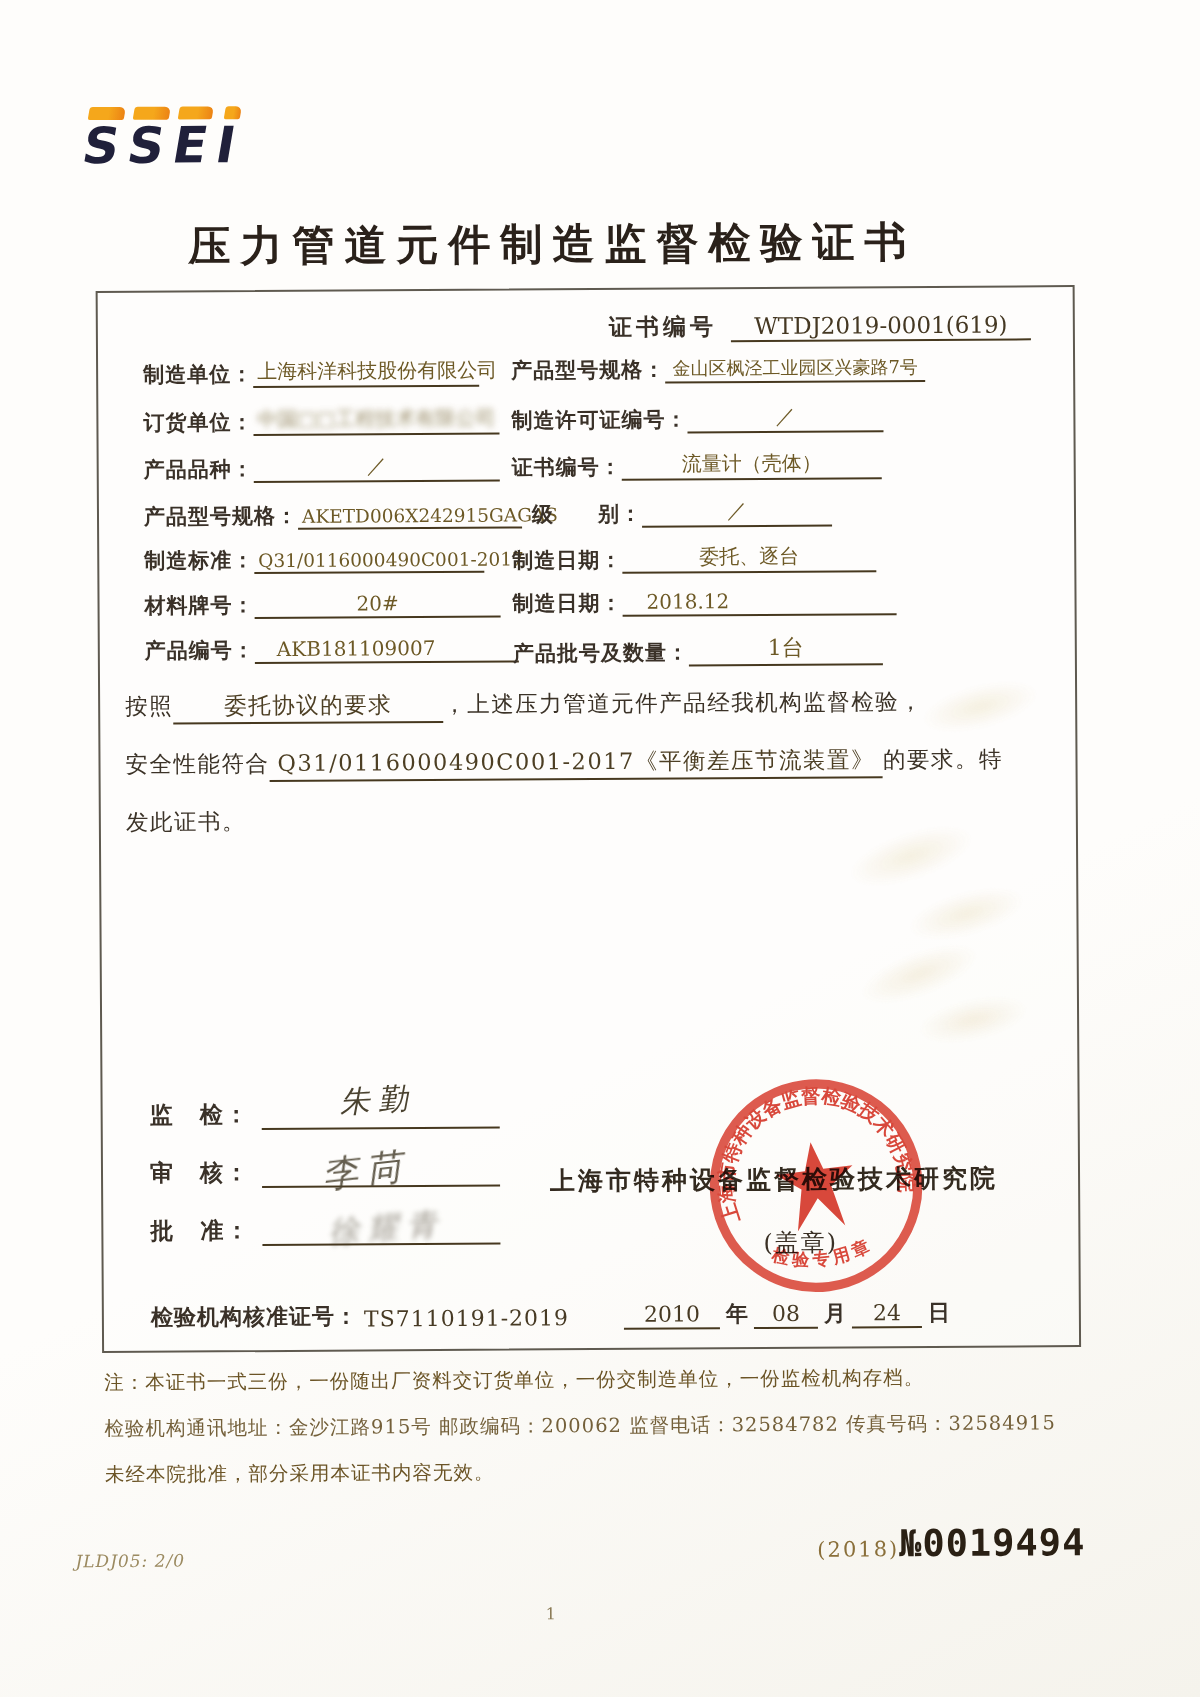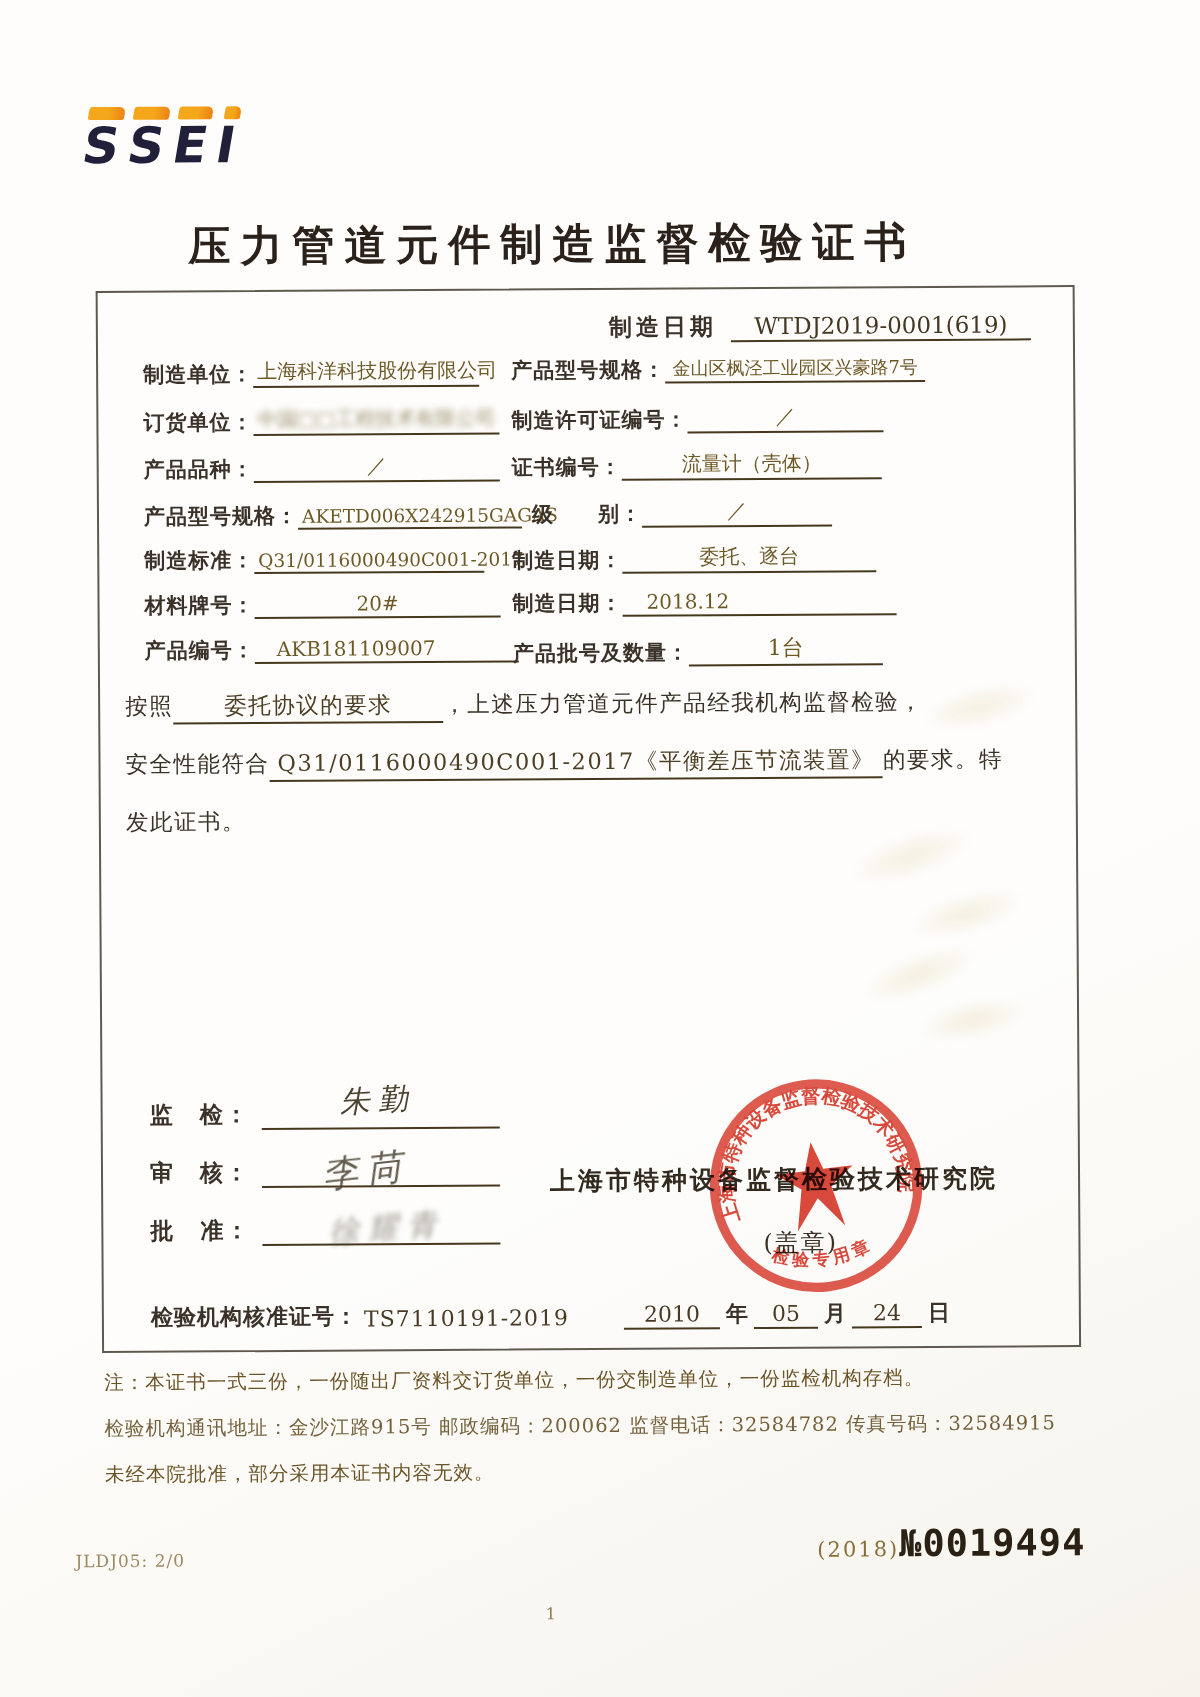--- a/index.html
+++ b/index.html
@@ -56,21 +56,21 @@
   .approval{position:absolute;top:1010px;left:47px;display:flex;align-items:flex-end;font-size:22px;white-space:nowrap;}
   .approval .alabel{font-weight:bold;letter-spacing:1px;}
   .approval .avalue{color:#473a24;font-size:22px;margin-left:6px;letter-spacing:1px;}
   .dateline{position:absolute;top:1010px;left:520px;display:flex;align-items:flex-end;font-size:22px;}
   .dateline .num{color:#473a24;}
   .dateline .unit{font-weight:bold;margin:0 6px;}
   .w-y{width:88px;} .w-m{width:56px;} .w-d{width:62px;}
 
   
   .note{position:absolute;left:100px;font-size:19.5px;letter-spacing:1px;color:#74603a;white-space:nowrap;}
-  .footer-left{position:absolute;left:70px;top:1548px;font-size:17px;color:#9b8a60;letter-spacing:1px;}
+  .footer-left{position:absolute;left:70px;top:1548px;font-size:17px;color:#9b8a60;font-style:italic;letter-spacing:1px;}
   .serial{position:absolute;left:812px;top:1524px;display:flex;align-items:baseline;}
   .serial .yr{font-size:21px;color:#8a6f3a;letter-spacing:2px;text-align:right;}
   .serial .no{font-family:"DejaVu Sans Mono","Liberation Mono",monospace;font-weight:bold;
     font-size:37px;color:#2a2014;letter-spacing:1px;}
   .pageno{position:absolute;left:0;right:110px;top:1604px;text-align:center;font-size:16px;color:#8a7a55;}
 
   .ghost{position:absolute;pointer-events:none;filter:blur(2.5px);
     background:radial-gradient(ellipse at center,rgba(198,166,84,0.22),rgba(198,166,84,0) 70%);}
 </style>
 </head>
@@ -102,21 +102,21 @@
         <div class="logo-bar short"></div>
         <div class="logo-glyph">I</div>
       </div>
     </div>
 
     <div class="title">压力管道元件制造监督检验证书</div>
 
     <div class="box">
 
       <div class="certno">
-        <span class="clabel">制造日期</span>
+        <span class="clabel">证书编号</span>
         <span class="cvalue uline">WTDJ2019-0001(619)</span>
       </div>
 
       <div class="field" style="left:45px;top:66px;">
         <span class="flabel">制造单位：</span>
         <span class="fvalue uline" style="width:218px;">上海科洋科技股份有限公司</span>
       </div>
       <div class="field" style="left:413px;top:66px;">
         <span class="flabel">产品型号规格：</span>
         <span class="fvalue uline" style="width:252px;font-size:18px;">金山区枫泾工业园区兴豪路7号</span>
@@ -221,21 +221,21 @@
         </text>
       </svg>
 
       <div class="approval">
         <span class="alabel">检验机构核准证号：</span>
         <span class="avalue">TS7110191-2019</span>
       </div>
       <div class="dateline">
         <span class="num uline w-y">2010</span>
         <span class="unit">年</span>
-        <span class="num uline w-m">05</span>
+        <span class="num uline w-m">08</span>
         <span class="unit">月</span>
         <span class="num uline w-d">24</span>
         <span class="unit">日</span>
       </div>
     </div>
 
     <div class="note" style="top:1366px;color:#6b5426;">注：本证书一式三份，一份随出厂资料交订货单位，一份交制造单位，一份监检机构存档。</div>
     <div class="note" style="top:1412px;">检验机构通讯地址：金沙江路915号  邮政编码：200062  监督电话：32584782  传真号码：32584915</div>
     <div class="note" style="top:1458px;color:#6b5426;">未经本院批准，部分采用本证书内容无效。</div>
 

